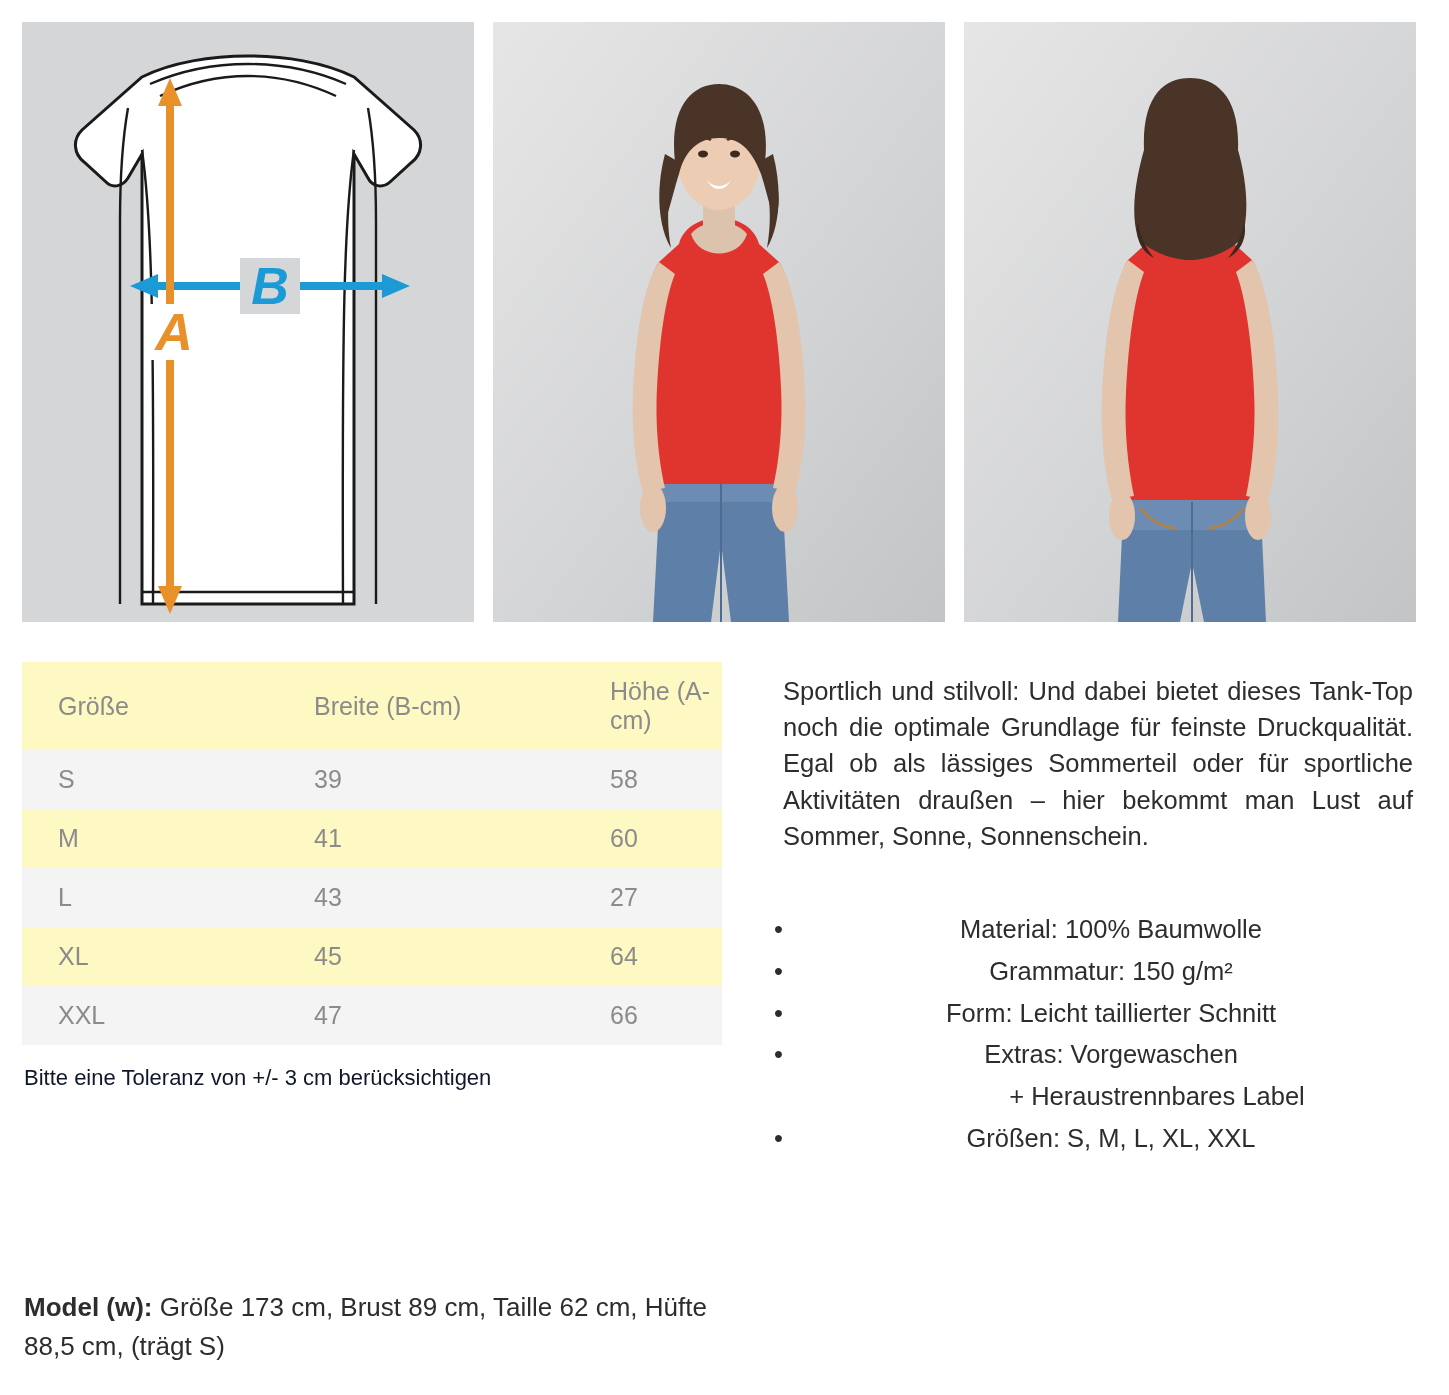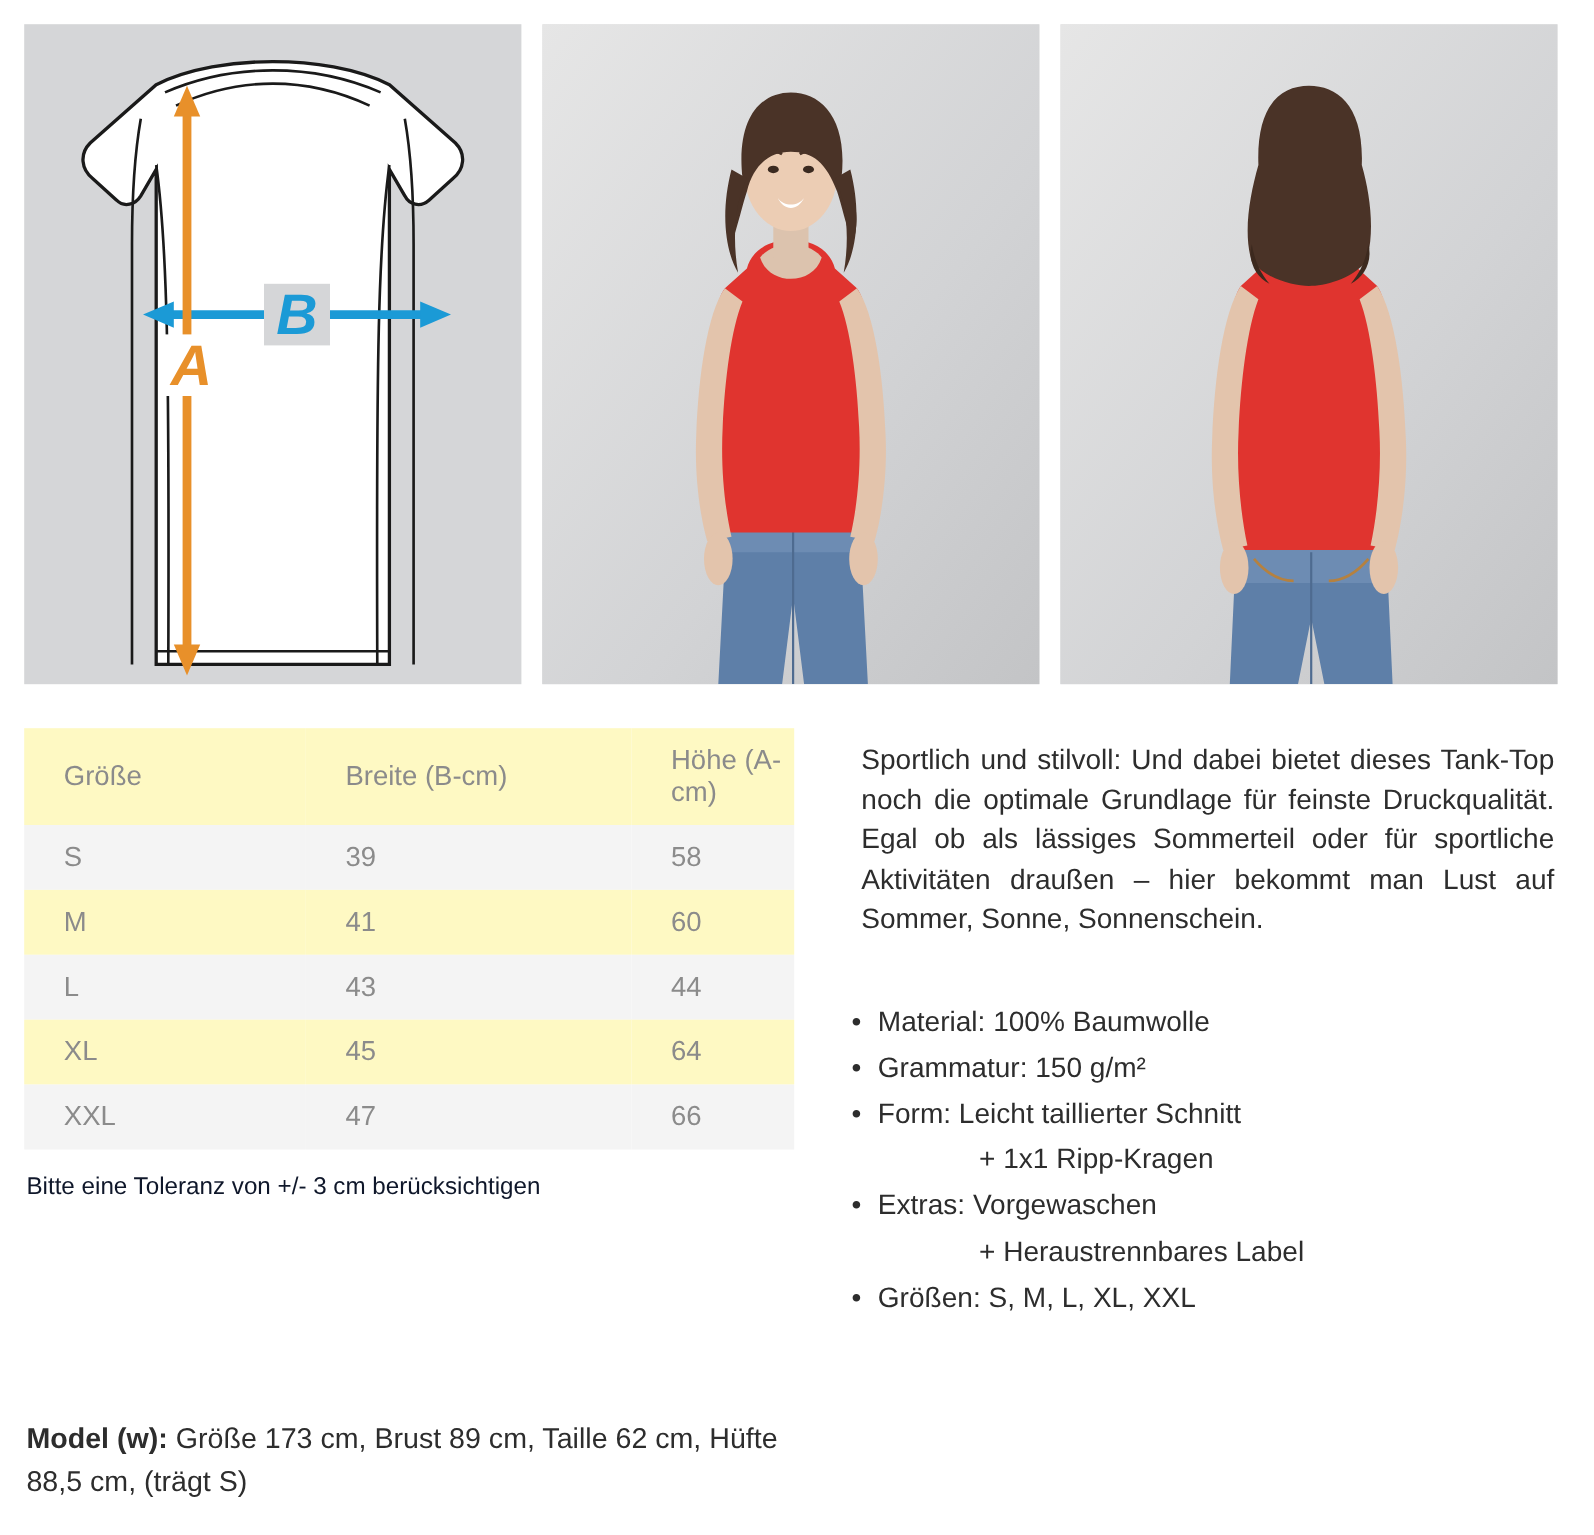--- a/index.html
+++ b/index.html
@@ -102,20 +102,21 @@
     font-size: 25.5px;
     line-height: 1.42;
     color: #2d2d2d;
     text-align: justify;
     margin: 11px;
   }
   .feature-list {
     margin: 56px 0 4px 0;
     padding: 0;
     list-style: none;
+    text-align: center;
   }
   .feature-list li {
     font-size: 25.5px;
     line-height: 1.52;
     color: #2d2d2d;
     position: relative;
     padding-left: 26px;
     margin-bottom: 3px;
   }
   .feature-list li.bullet::before {
@@ -282,21 +283,21 @@
           <td>58</td>
         </tr>
         <tr class="odd">
           <td>M</td>
           <td>41</td>
           <td>60</td>
         </tr>
         <tr class="even">
           <td>L</td>
           <td>43</td>
-          <td>44</td>
+          <td>27</td>
         </tr>
         <tr class="odd">
           <td>XL</td>
           <td>45</td>
           <td>64</td>
         </tr>
         <tr class="even">
           <td>XXL</td>
           <td>47</td>
           <td>66</td>
@@ -307,21 +308,20 @@
     <div class="tolerance">Bitte eine Toleranz von +/- 3 cm berücksichtigen</div>
   </div>
 
   <div class="right-col">
     <p class="desc">Sportlich und stilvoll: Und dabei bietet dieses Tank-Top noch die optimale Grundlage für feinste Druckqualität. Egal ob als lässiges Sommerteil oder für sportliche Aktivitäten draußen – hier bekommt man Lust auf Sommer, Sonne, Sonnenschein.</p>
 
     <ul class="feature-list">
       <li class="bullet">Material: 100% Baumwolle</li>
       <li class="bullet">Grammatur: 150 g/m²</li>
       <li class="bullet">Form: Leicht taillierter Schnitt</li>
-      <li class="sub">+ 1x1 Ripp-Kragen</li>
       <li class="bullet">Extras: Vorgewaschen</li>
       <li class="sub">+ Heraustrennbares Label</li>
       <li class="bullet">Größen:  S, M, L, XL, XXL</li>
     </ul>
   </div>
 </div>
 
 <div class="model-line">
   <b>Model (w):</b><span> Größe 173 cm, Brust 89 cm, Taille 62 cm, Hüfte 88,5 cm, (trägt S)</span>
 </div>

